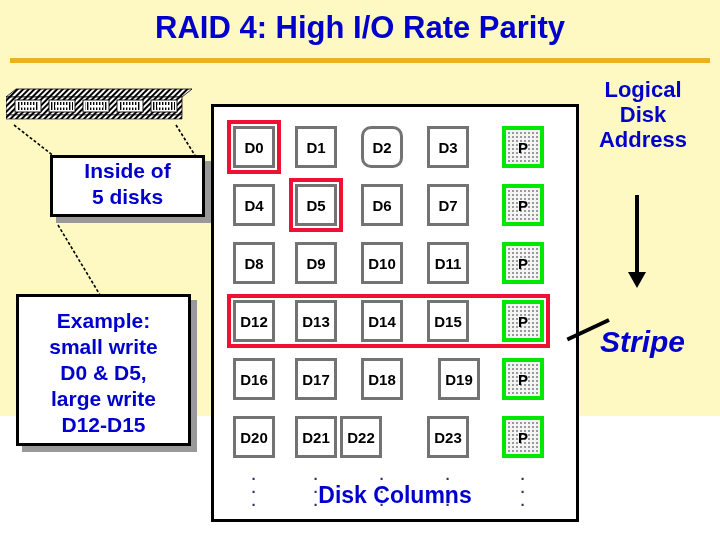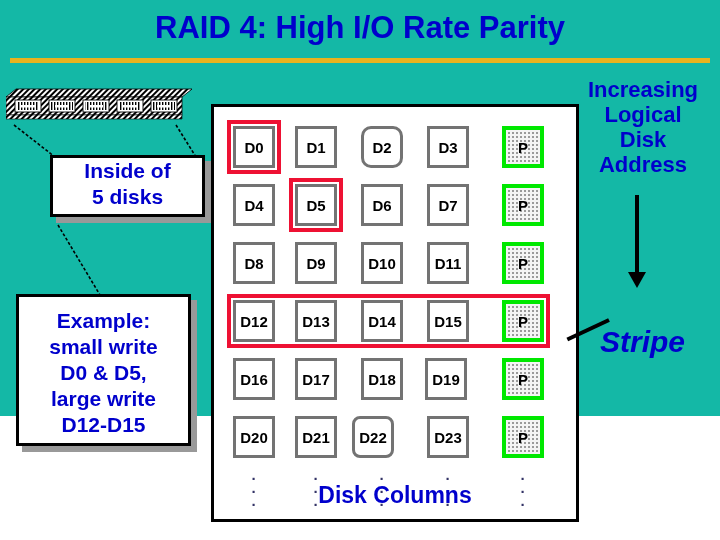--- a/index.html
+++ b/index.html
@@ -10,21 +10,21 @@
     width: 720px;
     height: 540px;
     background: #ffffff;
     font-family: "Liberation Sans", sans-serif;
     overflow: hidden;
   }
   #slide {
     position: relative;
     width: 720px;
     height: 416px;
-    background: #14b8a6;
+    background: #fef9c3;
   }
 
   
   #title {
     position: absolute;
     left: 0;
     top: 10px;
     width: 720px;
     text-align: center;
     font-size: 31px;
@@ -283,41 +283,40 @@
       <div class="cell" style="left: 427px; top: 242px;">D11</div>
       <div class="cell parity" style="left: 502px; top: 242px;">P</div>
       <div class="cell" style="left: 233px; top: 300px;">D12</div>
       <div class="cell" style="left: 295px; top: 300px;">D13</div>
       <div class="cell" style="left: 361px; top: 300px;">D14</div>
       <div class="cell" style="left: 427px; top: 300px;">D15</div>
       <div class="cell parity" style="left: 502px; top: 300px;">P</div>
       <div class="cell" style="left: 233px; top: 358px;">D16</div>
       <div class="cell" style="left: 295px; top: 358px;">D17</div>
       <div class="cell" style="left: 361px; top: 358px;">D18</div>
-      <div class="cell" style="left: 425px; top: 358px;">D19</div>
+      <div class="cell" style="left: 438px; top: 358px;">D19</div>
       <div class="cell parity" style="left: 502px; top: 358px;">P</div>
       <div class="cell" style="left: 233px; top: 416px;">D20</div>
       <div class="cell" style="left: 295px; top: 416px;">D21</div>
-      <div class="cell" style="left: 352px; top: 416px; border-radius: 8px;">D22</div>
+      <div class="cell" style="left: 340px; top: 416px;">D22</div>
       <div class="cell" style="left: 427px; top: 416px;">D23</div>
       <div class="cell parity" style="left: 502px; top: 416px;">P</div>
       <div class="hl" style="left: 227px; top: 120px; width: 54px; height: 54px;"></div>
       <div class="hl" style="left: 289px; top: 178px; width: 54px; height: 54px;"></div>
       <div class="hl" style="left: 227px; top: 294px; width: 323px; height: 54px;"></div>
       <div class="dots" style="left: 249px; top: 472px;">·<br>·<br>·</div>
       <div class="dots" style="left: 311px; top: 472px;">·<br>·<br>·</div>
       <div class="dots" style="left: 377px; top: 472px;">·<br>·<br>·</div>
       <div class="dots" style="left: 443px; top: 472px;">·<br>·<br>·</div>
       <div class="dots" style="left: 518px; top: 472px;">·<br>·<br>·</div>
     </div>
 
   <div id="disk-columns-label">Disk Columns</div>
 
   <div id="incr-label">
-    <div>Increasing</div>
     <div>Logical</div>
     <div>Disk</div>
     <div>Address</div>
   </div>
   <div id="arrow-down"></div>
   <div id="arrow-head"></div>
 
   <div id="stripe-pointer"></div>
   <div id="stripe-label">Stripe</div>
 

